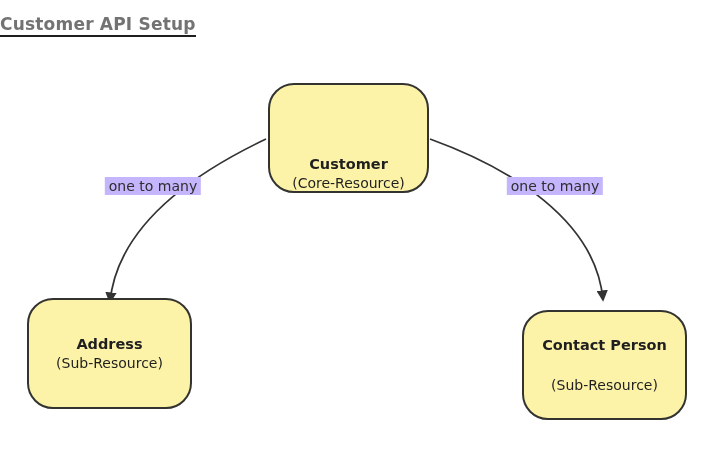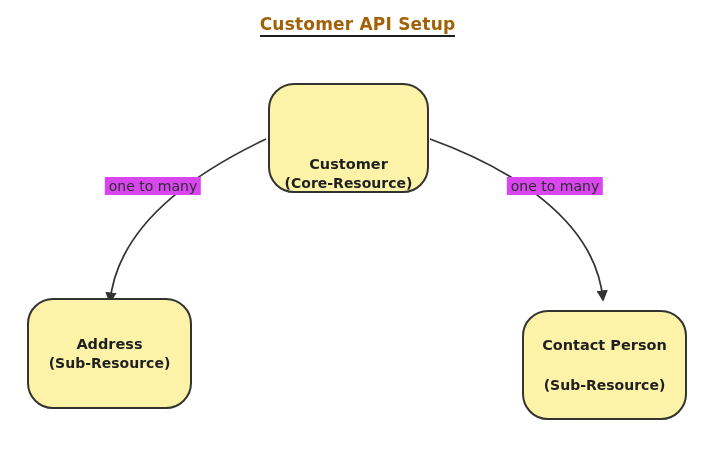--- a/index.html
+++ b/index.html
@@ -13,24 +13,23 @@
     width: 715px;
     height: 465px;
     background: #ffffff;
     overflow: hidden;
   }
   .diagram-title {
     position: absolute;
     top: 14px;
     left: 0;
     width: 715px;
-    text-align: center;
     font-size: 17px;
     font-weight: 700;
-    color: #a16207;
+    color: #737373;
     letter-spacing: 0.2px;
   }
   .diagram-title span {
     display: inline-block;
     border-bottom: 2.5px solid #1f1f1f;
     padding-bottom: 1px;
   }
   svg.edges {
     position: absolute;
     top: 0;
@@ -50,30 +49,30 @@
     justify-content: center;
     gap: 3px;
     color: #1f1f1f;
     text-align: center;
   }
   .node .node-title {
     font-weight: 700;
     font-size: 14.5px;
   }
   .node .node-subtitle {
-    font-weight: 700;
+    font-weight: 400;
     font-size: 14px;
   }
   .node-customer { left: 268px; top: 83px;  width: 161px; height: 110px; justify-content: flex-end; }
   .node-address  { left: 27px;  top: 298px; width: 165px; height: 111px; }
   .node-contact  { left: 522px; top: 310px; width: 165px; height: 110px; gap: 24px; }
   .edge-label {
     position: absolute;
     transform: translate(-50%, -50%);
-    background: #d946ef;
+    background: #c4b5fd;
     padding: 1px 4px;
     font-size: 14px;
     color: #2e2e2e;
     white-space: nowrap;
   }
   .edge-label-left  { left: 153px; top: 186px; }
   .edge-label-right { left: 555px; top: 186px; }
 </style>
 </head>
 <body>

